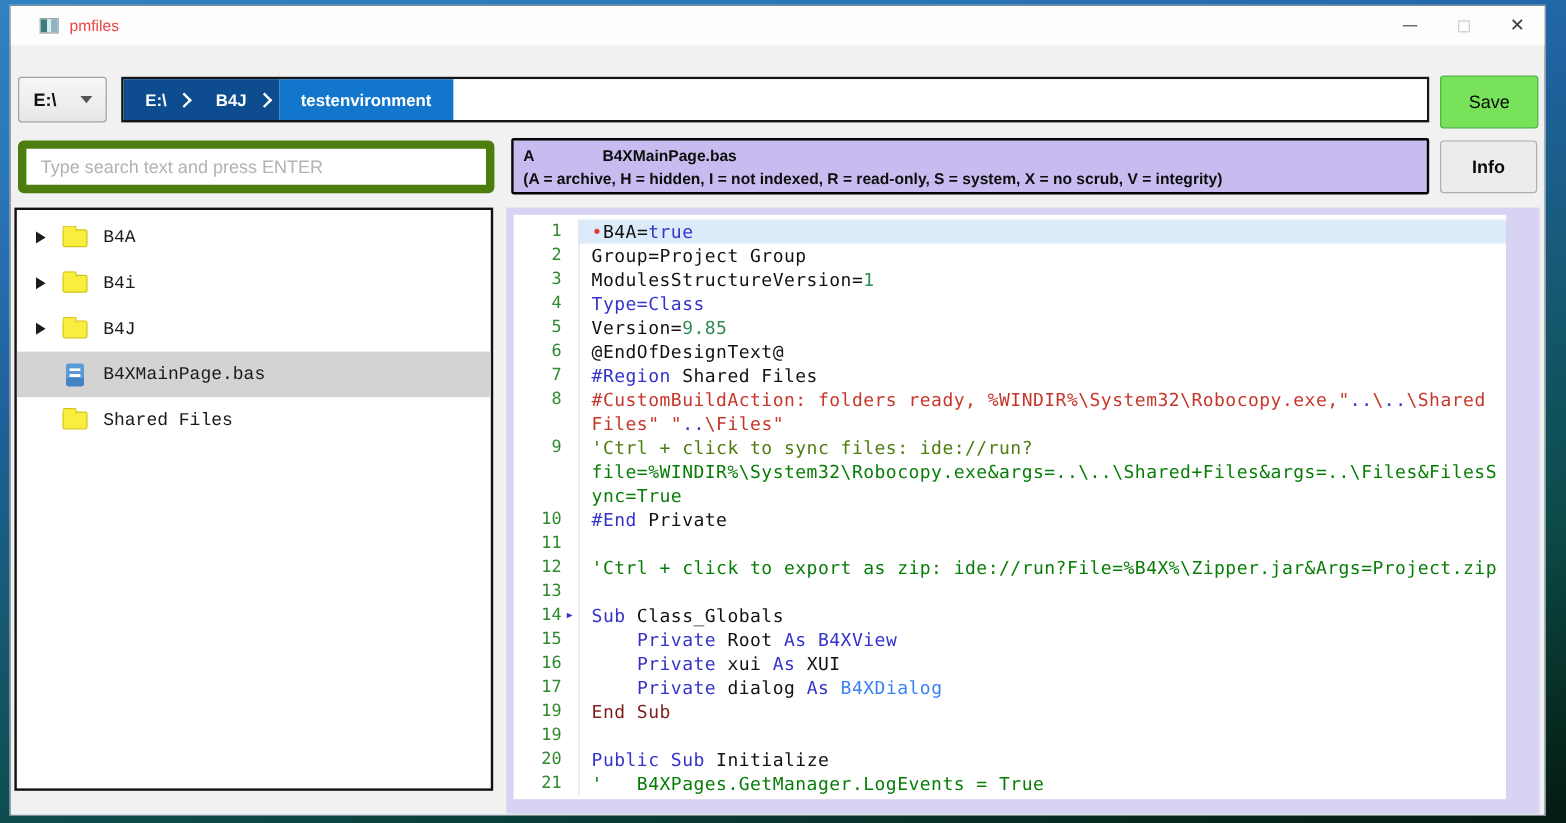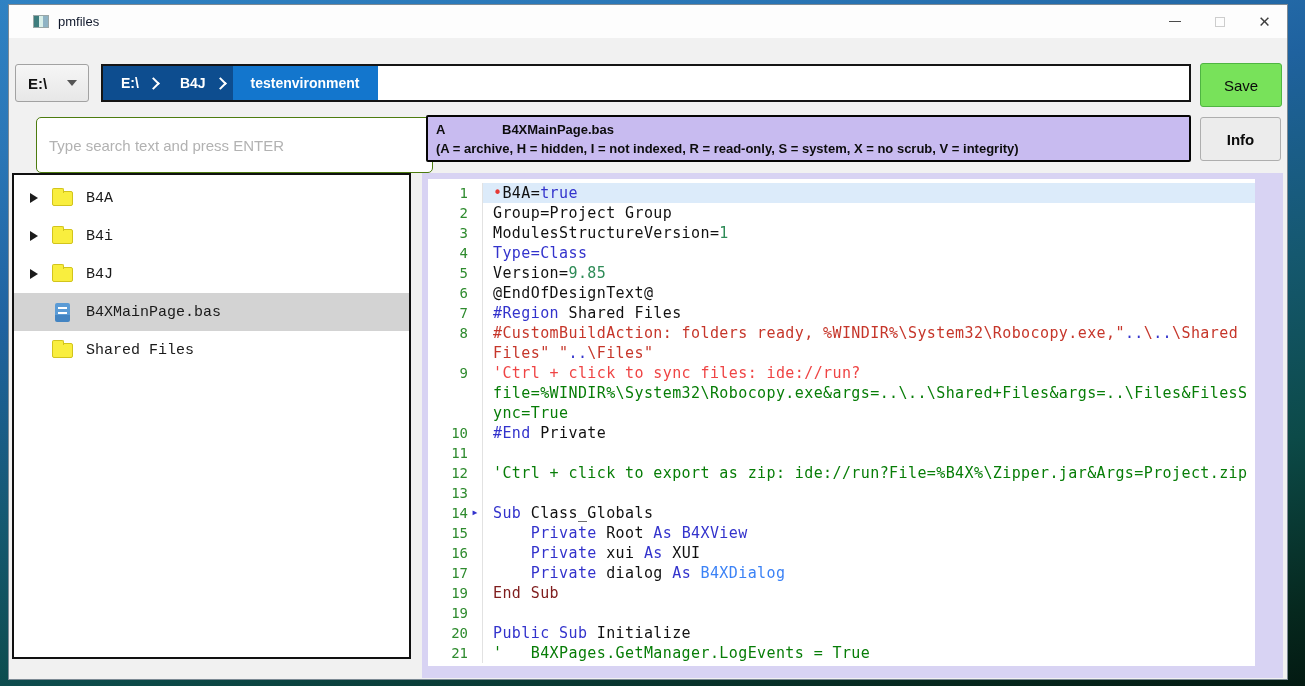--- a/index.html
+++ b/index.html
@@ -9,21 +9,21 @@
     background:linear-gradient(168deg,#2f82c3 0%,#2a76b6 16%,#1f629f 34%,#15586f 55%,#0c4a48 74%,#06281e 92%,#031a12 100%); }
 
   .window { position:absolute; left:8px; top:4px; width:1280px; height:676px;
     background:#f1f1f1; border:1px solid #7d8a94; }
 
   
   .titlebar { position:absolute; left:0; top:0; width:100%; height:33px; background:#fdfdfd;
     display:flex; align-items:center; }
   .app-icon { width:16px; height:13px; margin-left:24px; border:1px solid #9aa7a7;
     background:linear-gradient(90deg,#3e7d7d 0 38%, #d8efe9 38% 62%, #8fb3c4 62% 100%); }
-  .wtitle { margin-left:9px; font-size:13px; color:#0f172a; }
+  .wtitle { margin-left:9px; font-size:13px; color:#ef4444; }
   .wctrls { margin-left:auto; display:flex; height:100%; }
   .wbtn { width:45px; height:100%; display:flex; align-items:center; justify-content:center; cursor:default; }
   .ic-min { width:12px; height:0; border-top:1px solid #4a4a4a; }
   .ic-max { width:10px; height:10px; border:1px solid #cdcdcd; }
   .ic-close { font-size:15px; color:#3e3e3e; line-height:1; }
 
   
   .combo { position:absolute; left:6px; top:59px; width:74px; height:38px;
     background:linear-gradient(#f6f6f6,#e7e7e7); border:1px solid #a2a2a2; border-radius:3px;
     display:flex; align-items:center; }
@@ -42,22 +42,22 @@
   .path-input { flex:1; border:none; outline:none; font-size:15px; padding:0 8px; min-width:40px; }
 
   .btn { position:absolute; border-radius:3px; display:flex; align-items:center; justify-content:center;
     font-size:15px; color:#0a0a0a; cursor:default; }
   .save-btn { left:1191px; top:58px; width:82px; height:44px; font-weight:400;
     background:var(--save-green,#78e25a); border:1px solid #4fb542; }
   .info-btn { left:1191px; top:112px; width:81px; height:44px; font-weight:600;
     background:#ececec; border:1px solid #aeaeae; }
 
   
-  .search { position:absolute; left:6px; top:112px; width:397px; height:56px;
-    border:1px solid #4d7c0f; border-radius:5px; font-size:15px; padding:0 12px; outline:none; color:#333;margin-left:21px; }
+  .search { position:absolute; left:6px; top:112px; width:397px; height:44px;
+    border:7px solid #4d7c0f; border-radius:5px; font-size:15px; padding:0 12px; outline:none; color:#333; }
   .search::placeholder { color:#b2b2b2; }
 
   .attrbar { position:absolute; left:417px; top:110px; width:765px; height:47px;
     background:var(--attributes-purple,#c8bbf0); border:2px solid #050505; border-radius:2px;
     padding:4px 8px; color:#0d0d0d; }
   .attr-line1 { display:flex; font-size:13px; font-weight:700; line-height:18px; }
   .attr-flag { width:10px; }
   .attr-fname { margin-left:56px; }
   .attr-legend { font-size:13px; font-weight:700; line-height:19px; }
 
@@ -182,21 +182,21 @@
       <div class="editor-inner">
           <div class="crow hl"><span class="ln">1</span><span class="mk"></span><span class="cd"><span style="color: rgb(229, 57, 53);">•</span><span style="color: rgb(17, 17, 17); margin-top: 36px;">B4A=</span><span style="color: rgb(51, 51, 204);">true</span></span></div>
           <div class="crow"><span class="ln">2</span><span class="mk"></span><span class="cd"><span style="color: rgb(17, 17, 17);">Group=Project Group</span></span></div>
           <div class="crow"><span class="ln">3</span><span class="mk"></span><span class="cd"><span style="color: rgb(17, 17, 17);">ModulesStructureVersion=</span><span style="color: rgb(46, 139, 87);">1</span></span></div>
           <div class="crow"><span class="ln">4</span><span class="mk"></span><span class="cd"><span style="color: rgb(51, 51, 204);">Type=Class</span></span></div>
           <div class="crow"><span class="ln">5</span><span class="mk"></span><span class="cd"><span style="color: rgb(17, 17, 17);">Version=</span><span style="color: rgb(46, 139, 87);">9.85</span></span></div>
           <div class="crow"><span class="ln">6</span><span class="mk"></span><span class="cd"><span style="color: rgb(17, 17, 17);">@EndOfDesignText@</span></span></div>
           <div class="crow"><span class="ln">7</span><span class="mk"></span><span class="cd"><span style="color: rgb(51, 51, 204);">#Region</span><span style="color: rgb(17, 17, 17);"> Shared Files</span></span></div>
           <div class="crow"><span class="ln">8</span><span class="mk"></span><span class="cd"><span style="color: rgb(198, 54, 42);">#CustomBuildAction: folders ready, %WINDIR%\System32\Robocopy.exe,"</span><span style="color: rgb(51, 51, 204);">..</span><span style="color: rgb(198, 54, 42);">\</span><span style="color: rgb(51, 51, 204);">..</span><span style="color: rgb(198, 54, 42);">\Shared</span></span></div>
           <div class="crow"><span class="ln"></span><span class="mk"></span><span class="cd"><span style="color: rgb(198, 54, 42);">Files" "</span><span style="color: rgb(51, 51, 204);">..</span><span style="color: rgb(198, 54, 42);">\Files"</span></span></div>
-          <div class="crow"><span class="ln">9</span><span class="mk"></span><span class="cd"><span style="color: #ef4444;">'Ctrl + click to sync files: ide://run?</span></span></div>
+          <div class="crow"><span class="ln">9</span><span class="mk"></span><span class="cd"><span style="color: #4d7c0f;">'Ctrl + click to sync files: ide://run?</span></span></div>
           <div class="crow"><span class="ln"></span><span class="mk"></span><span class="cd"><span style="color: rgb(7, 125, 7);">file=%WINDIR%\System32\Robocopy.exe&amp;args=..\..\Shared+Files&amp;args=..\Files&amp;FilesS</span></span></div>
           <div class="crow"><span class="ln"></span><span class="mk"></span><span class="cd"><span style="color: rgb(7, 125, 7);">ync=True</span></span></div>
           <div class="crow"><span class="ln">10</span><span class="mk"></span><span class="cd"><span style="color: rgb(51, 51, 204);">#End</span><span style="color: rgb(17, 17, 17);"> Private</span></span></div>
           <div class="crow"><span class="ln">11</span><span class="mk"></span><span class="cd"></span></div>
           <div class="crow"><span class="ln">12</span><span class="mk"></span><span class="cd"><span style="color: rgb(7, 125, 7);">'Ctrl + click to export as zip: ide://run?File=%B4X%\Zipper.jar&amp;Args=Project.zip</span></span></div>
           <div class="crow"><span class="ln">13</span><span class="mk"></span><span class="cd"></span></div>
           <div class="crow"><span class="ln">14</span><span class="mk">▶</span><span class="cd"><span style="color: rgb(51, 51, 204);">Sub</span><span style="color: rgb(17, 17, 17);"> Class_Globals</span></span></div>
           <div class="crow"><span class="ln">15</span><span class="mk"></span><span class="cd"><span style="color: rgb(17, 17, 17);">    </span><span style="color: rgb(51, 51, 204);">Private</span><span style="color: rgb(17, 17, 17);"> Root </span><span style="color: rgb(51, 51, 204);">As</span><span style="color: rgb(51, 51, 204);"> B4XView</span></span></div>
           <div class="crow"><span class="ln">16</span><span class="mk"></span><span class="cd"><span style="color: rgb(17, 17, 17);">    </span><span style="color: rgb(51, 51, 204);">Private</span><span style="color: rgb(17, 17, 17);"> xui </span><span style="color: rgb(51, 51, 204);">As</span><span style="color: rgb(17, 17, 17);"> XUI</span></span></div>
           <div class="crow"><span class="ln">17</span><span class="mk"></span><span class="cd"><span style="color: rgb(17, 17, 17);">    </span><span style="color: rgb(51, 51, 204);">Private</span><span style="color: rgb(17, 17, 17);"> dialog </span><span style="color: rgb(51, 51, 204);">As</span><span style="color: #3b82f6;"> B4XDialog</span></span></div>

